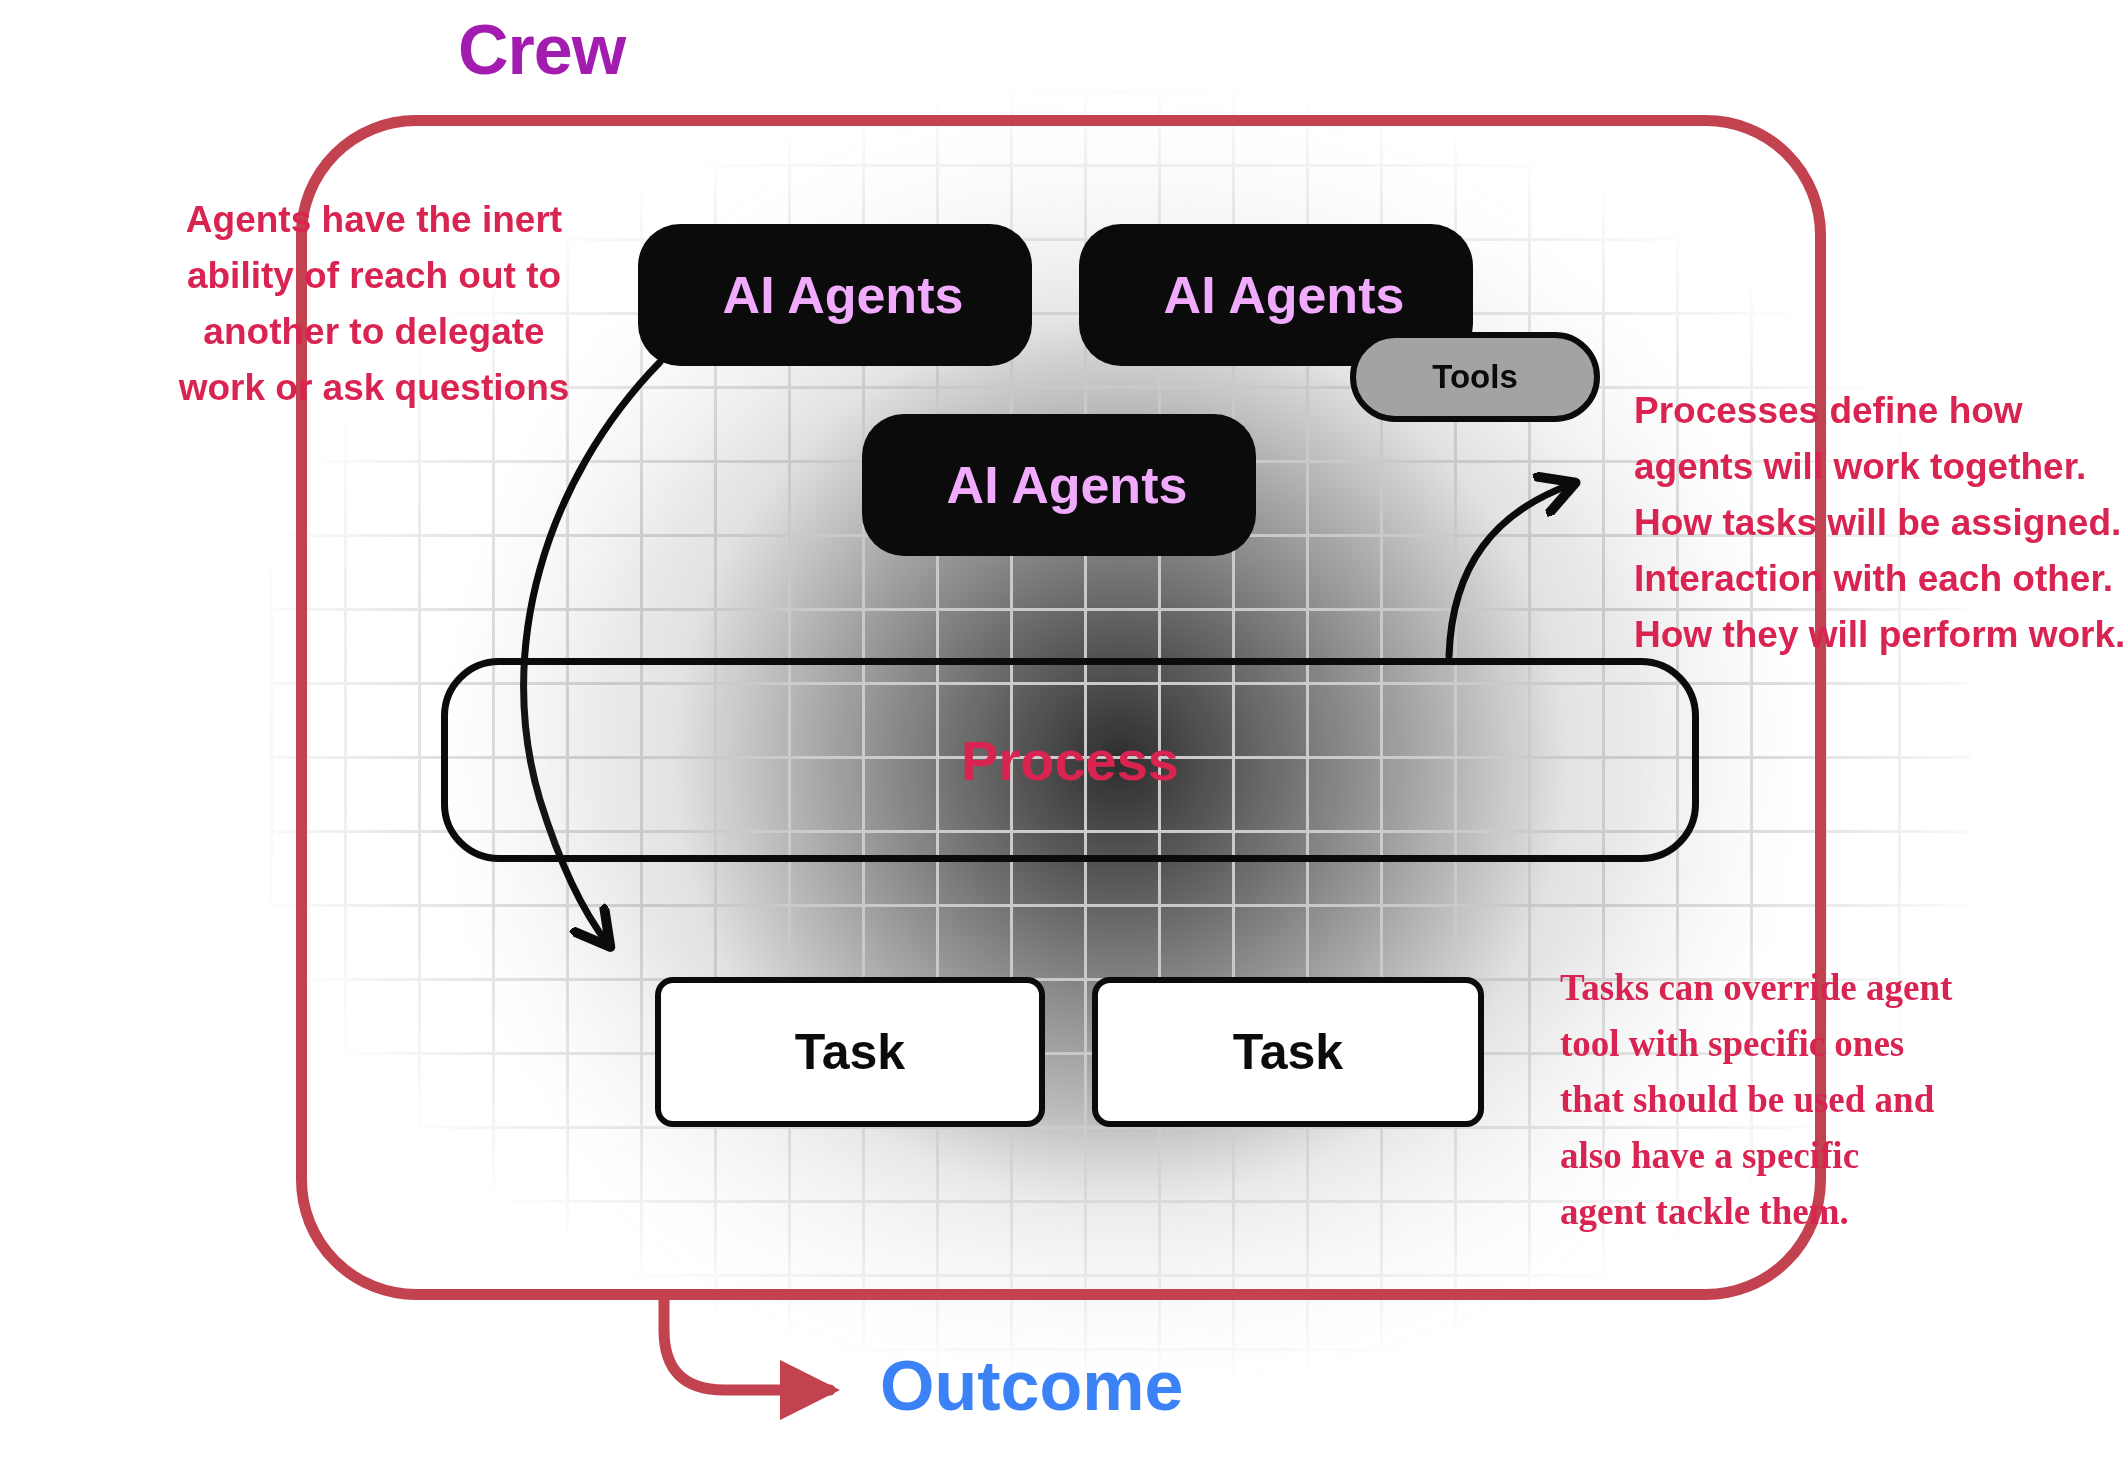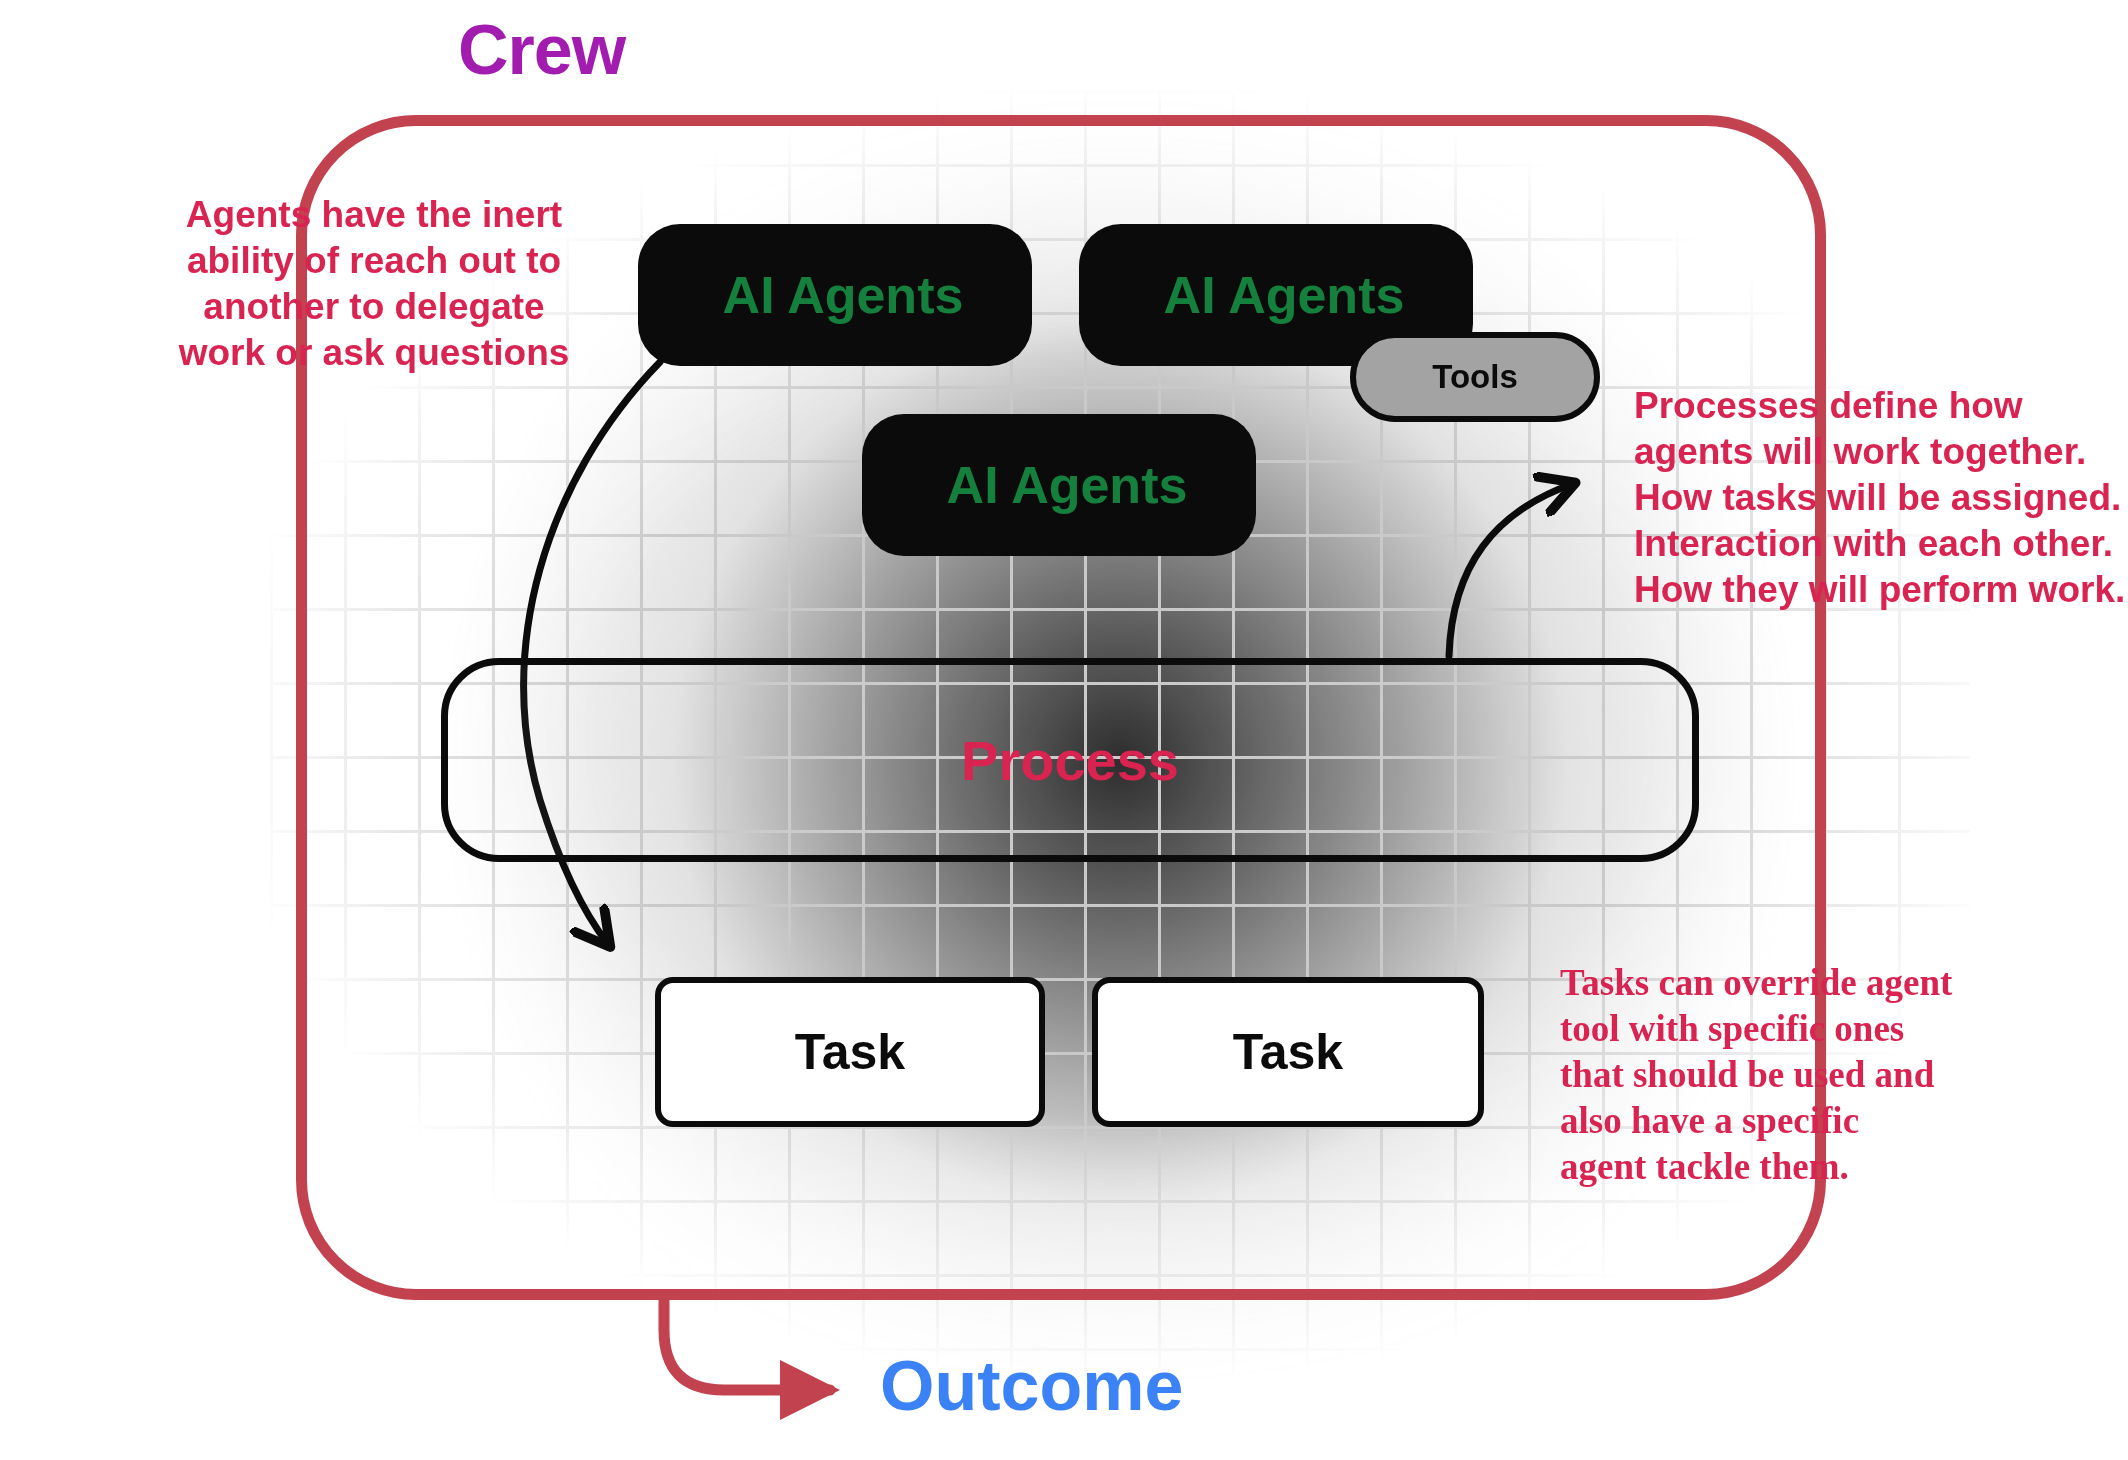--- a/index.html
+++ b/index.html
@@ -33,21 +33,21 @@
   .crew-label{
     position:absolute;left:458px;top:10px;
     font-size:70px;font-weight:bold;color:#a21caf;
     letter-spacing:-1px;
   }
   .node{
     position:absolute;display:flex;align-items:center;justify-content:center;
     box-sizing:border-box;font-weight:bold;
   }
   .black-box{
-    background:#0b0b0b;color:#15803d;border-radius:42px;font-size:52px;padding-left:16px;
+    background:#0b0b0b;color:#f0abfc;border-radius:42px;font-size:52px;padding-left:16px;
   }
   .agent1{left:638px;top:224px;width:394px;height:142px;}
   .agent2{left:1079px;top:224px;width:394px;height:142px;}
   .agent3{left:862px;top:414px;width:394px;height:142px;}
   .tools-pill{
     left:1350px;top:332px;width:250px;height:90px;
     background:#a3a3a3;color:#0b0b0b;border:6px solid #0b0b0b;
     border-radius:46px;font-size:33px;z-index:5;
   }
   .process-bar{
@@ -57,21 +57,21 @@
     color:#d92350;font-size:56px;z-index:3;text-align:right;
   }
   .task-box{
     background:#ffffff;color:#0b0b0b;border:6px solid #0b0b0b;
     border-radius:18px;font-size:50px;z-index:3;
   }
   .task1{left:655px;top:977px;width:390px;height:150px;}
   .task2{left:1092px;top:977px;width:392px;height:150px;}
   .note{
     position:absolute;color:#d92350;font-weight:bold;
-    font-size:37px;line-height:46px;white-space:pre-line;z-index:4;
+    font-size:37px;line-height:56px;white-space:pre-line;z-index:4;
   }
   .note-left{left:178px;top:192px;width:392px;text-align:center;}
   .note-process{left:1634px;top:383px;width:500px;text-align:left;}
   .note-task{left:1560px;top:960px;width:440px;text-align:left;font-family:Liberation Serif, serif;}
   .outcome-label{
     position:absolute;left:880px;top:1346px;
     font-size:70px;font-weight:bold;color:#3b82f6;z-index:4;
   }
   .arrow-layer{position:absolute;left:0;top:0;width:2128px;height:1460px;z-index:2;}
   .node-label{pointer-events:none;}

